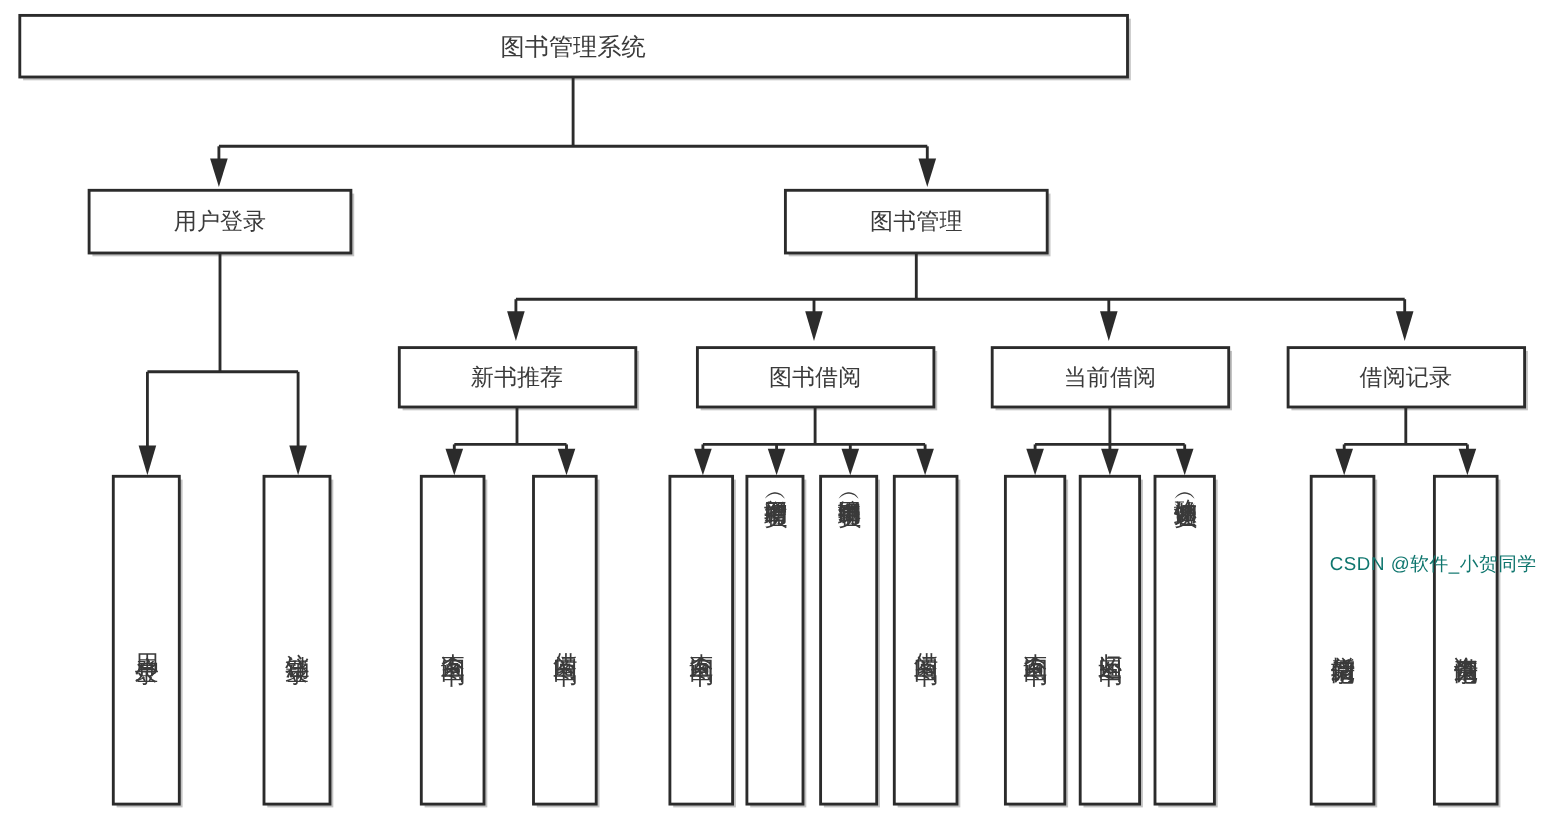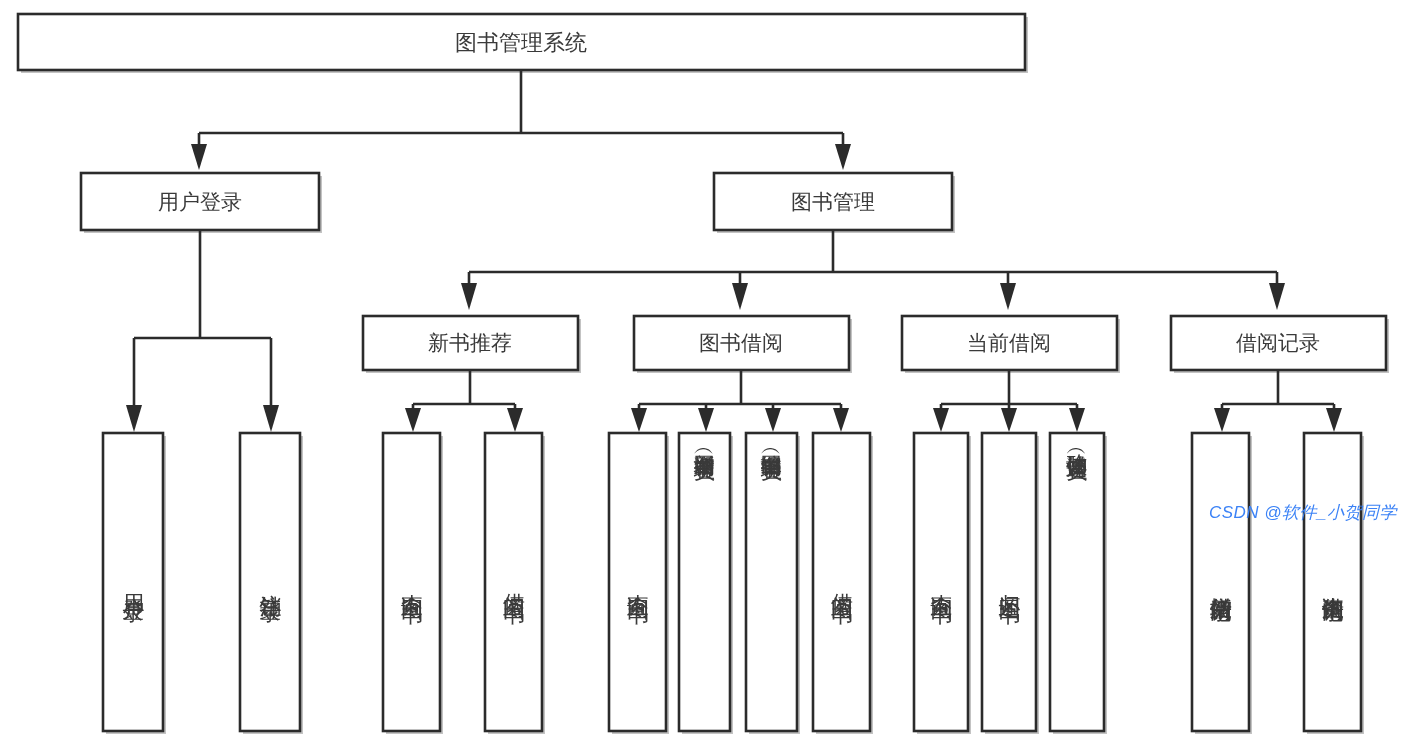--- a/index.html
+++ b/index.html
@@ -79,24 +79,23 @@
     color: #3a3a3a;
     white-space: nowrap;
     text-align: center;
   }
   #watermark {
     position: absolute;
     right: 8px;
     bottom: 4px;
     font-family: "Liberation Sans", "DejaVu Sans", sans-serif;
     font-size: 17px;
-    color: #3b82f6;
+    color: #0f766e;
     letter-spacing: 0.5px;
     white-space: nowrap;
-    font-style: italic;
   }
 </style>
 </head>
 <body>
 
 <div id="diagram-root">
 
   <svg id="tree-svg" viewBox="0 0 1405 747" xmlns="http://www.w3.org/2000/svg">
 
     <g>

